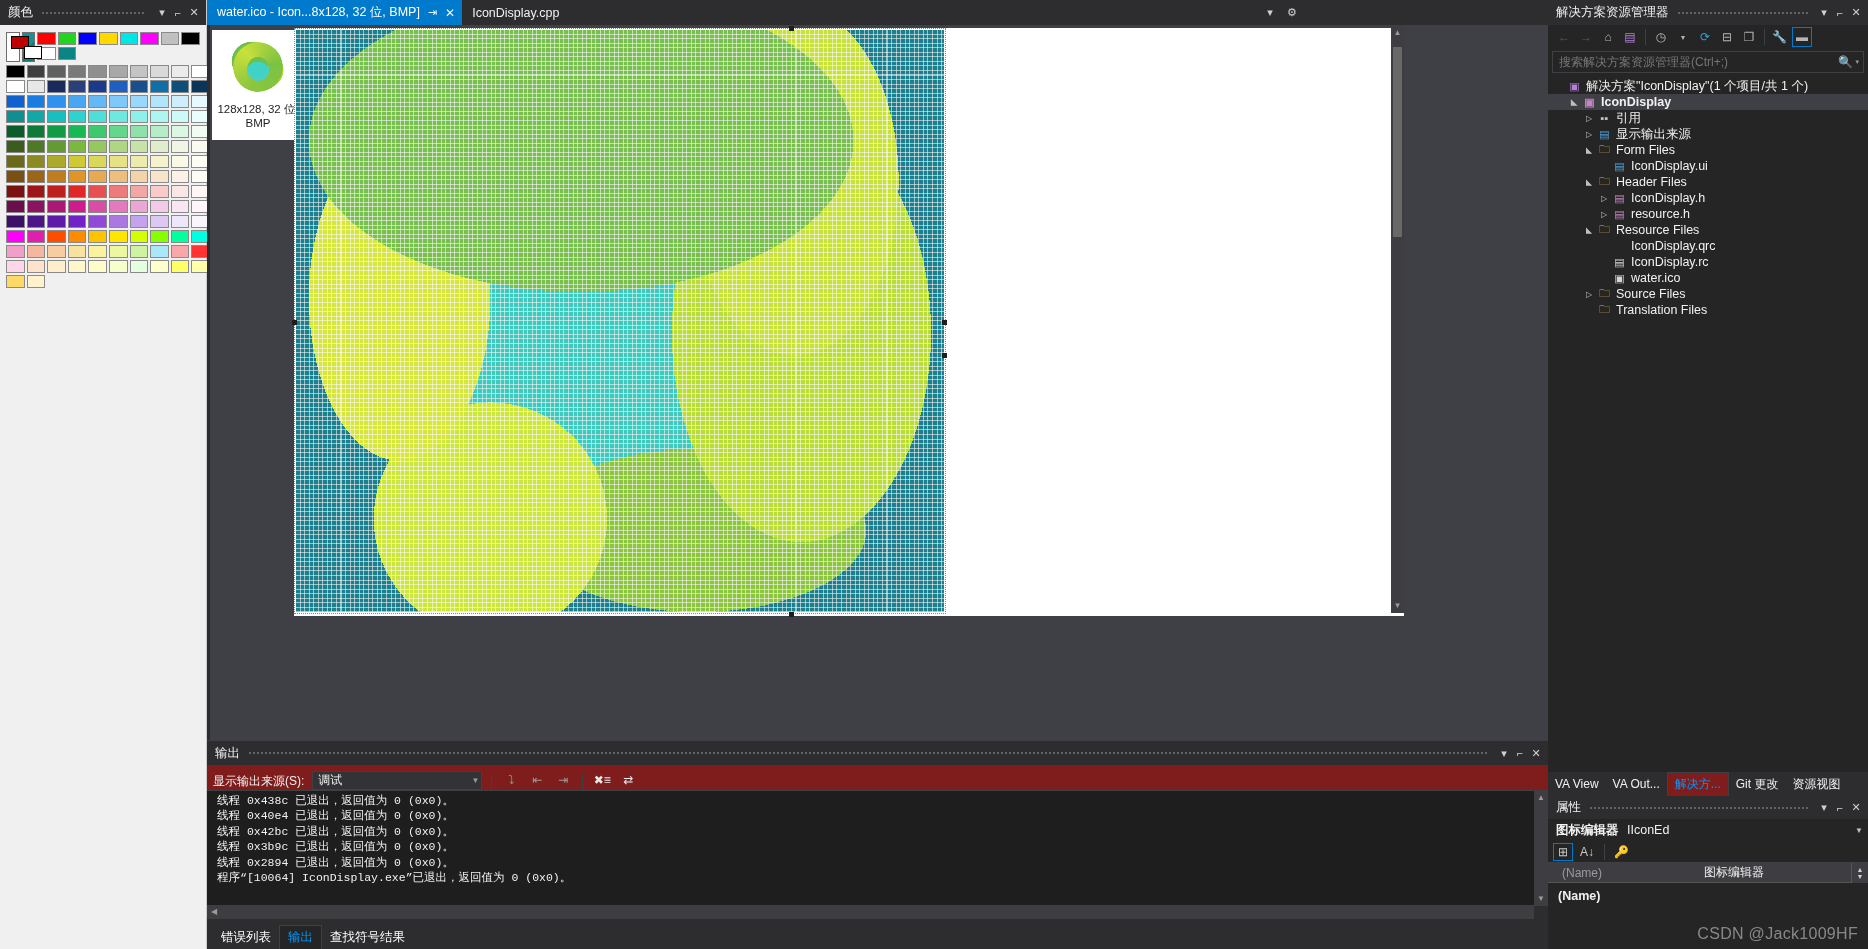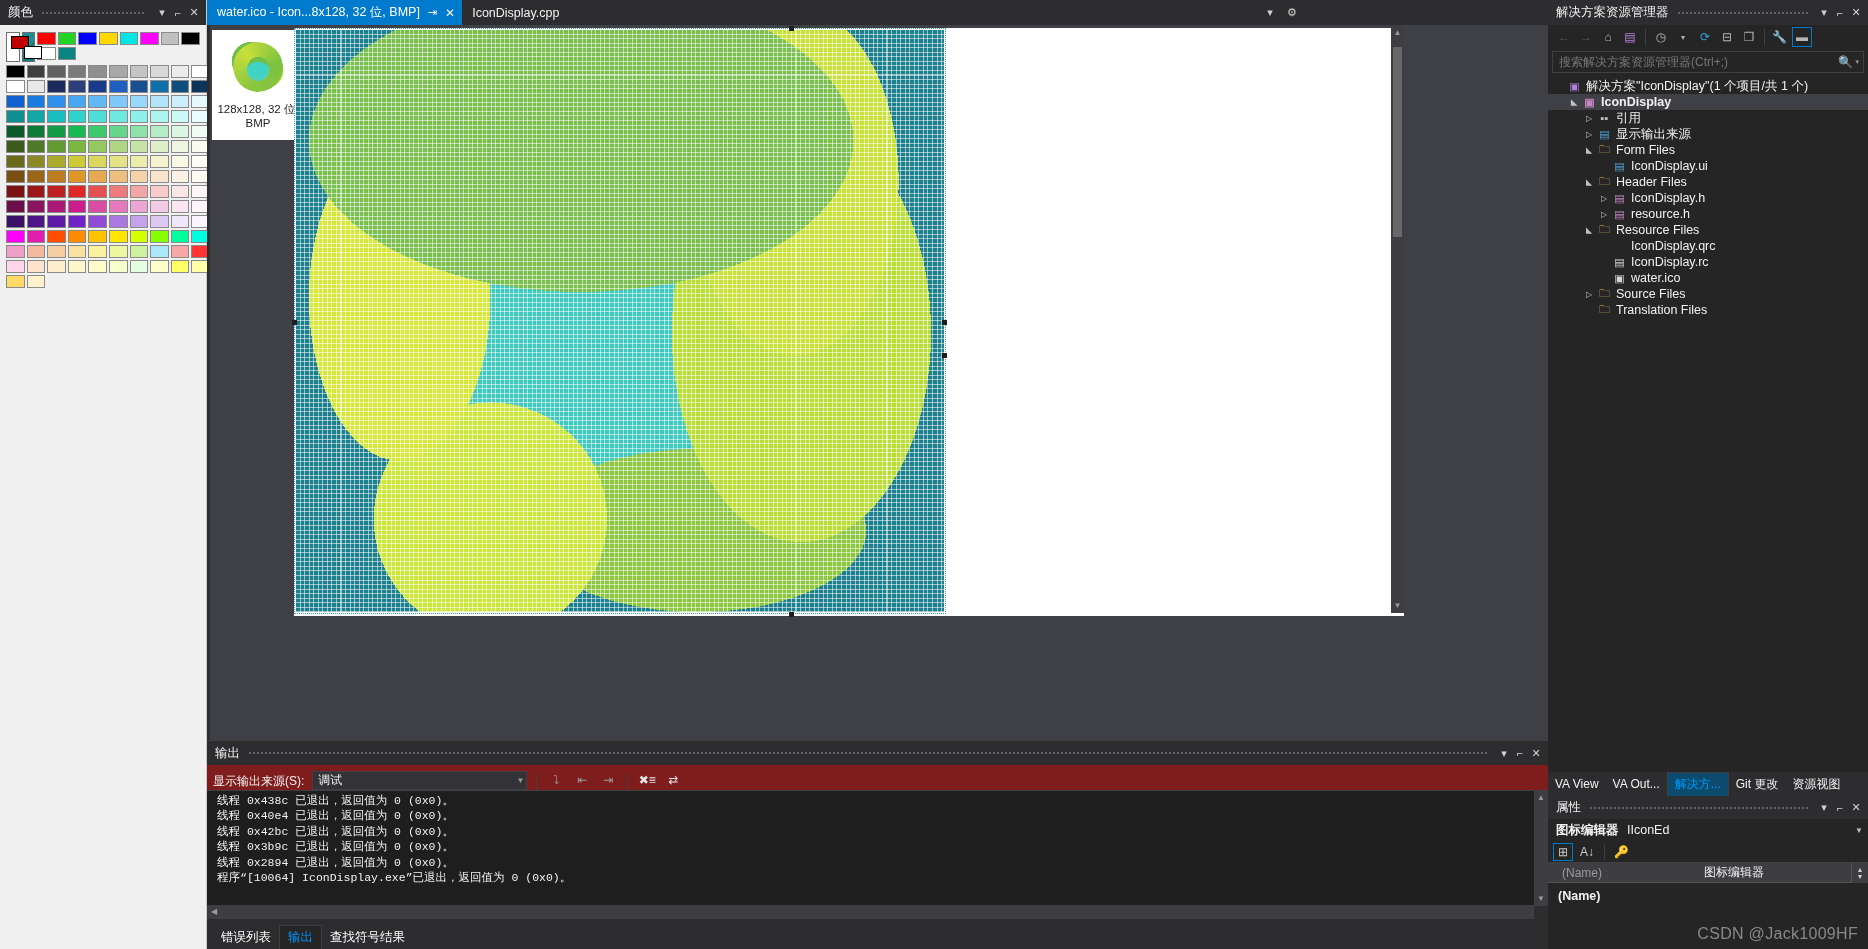--- a/index.html
+++ b/index.html
@@ -150,21 +150,21 @@
   .output-header {
     height: 24px; display: flex; align-items: center; padding: 0 4px 0 8px;
     color: #f1f1f1; font-size: 12.5px;
   }
   .output-toolbar {
     height: 26px; display: flex; align-items: flex-end; gap: 6px;
     padding: 0 6px; background: #7f1d1d; border-bottom: 1px solid #3f3f46;
   }
   .tb-label { font-size: 12px; color: #f1f1f1; margin-right: 2px; }
   .tb-combo {
-    width: 215px; height: 19px; background: #333337; border: 1px solid #3f3f46;
+    width: 170px; height: 19px; background: #333337; border: 1px solid #3f3f46;
     color: #f1f1f1; font-size: 12px; display: flex; align-items: center;
     padding: 0 2px 0 5px; justify-content: space-between;
   }
   .tb-combo .caret { color: #9a9a9a; font-size: 8px; }
   .tb-sep { width: 1px; height: 16px; background: #3f3f46; margin: 0 3px; }
   .tb-icon {
     width: 20px; height: 20px; display: flex; align-items: center;
     justify-content: center; color: #9a9a9a; font-size: 12px;
   }
   .tb-icon.enabled { color: #e8e8e8; }
@@ -247,21 +247,21 @@
 
   
   .rb-tabs {
     position: absolute; left: 1548px; top: 772px; width: 320px; height: 24px;
     display: flex; align-items: stretch; background: #2d2d30; font-size: 12px;
   }
   .rb-tab {
     display: flex; align-items: center; padding: 0 7px; color: #f1f1f1;
     cursor: default;
   }
-  .rb-tab.active { color: #0097fb; background: #0c4a6e; border: 1px solid #3f3f46; border-bottom: none; }
+  .rb-tab.active { color: #0097fb; background: #7f1d1d; border: 1px solid #3f3f46; border-bottom: none; }
 
   .props-panel {
     position: absolute; left: 1548px; top: 796px; width: 320px; height: 153px;
     background: #252526;
   }
   .props-header {
     height: 23px; display: flex; align-items: center; padding: 0 4px 0 8px;
     color: #f1f1f1; font-size: 12.5px; background: #2d2d30;
   }
   .props-combo {

